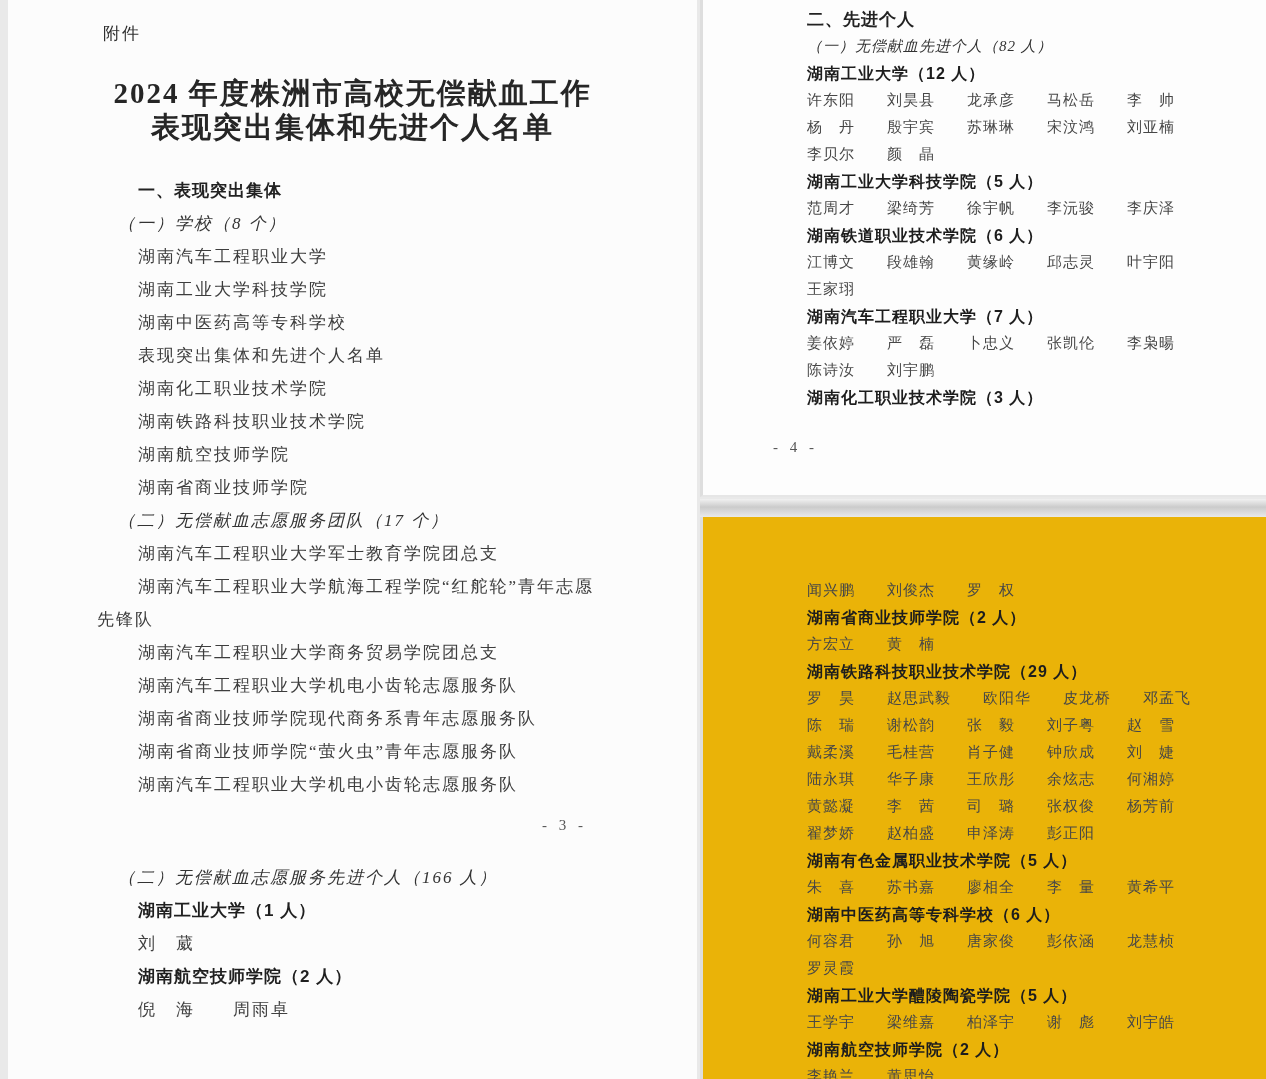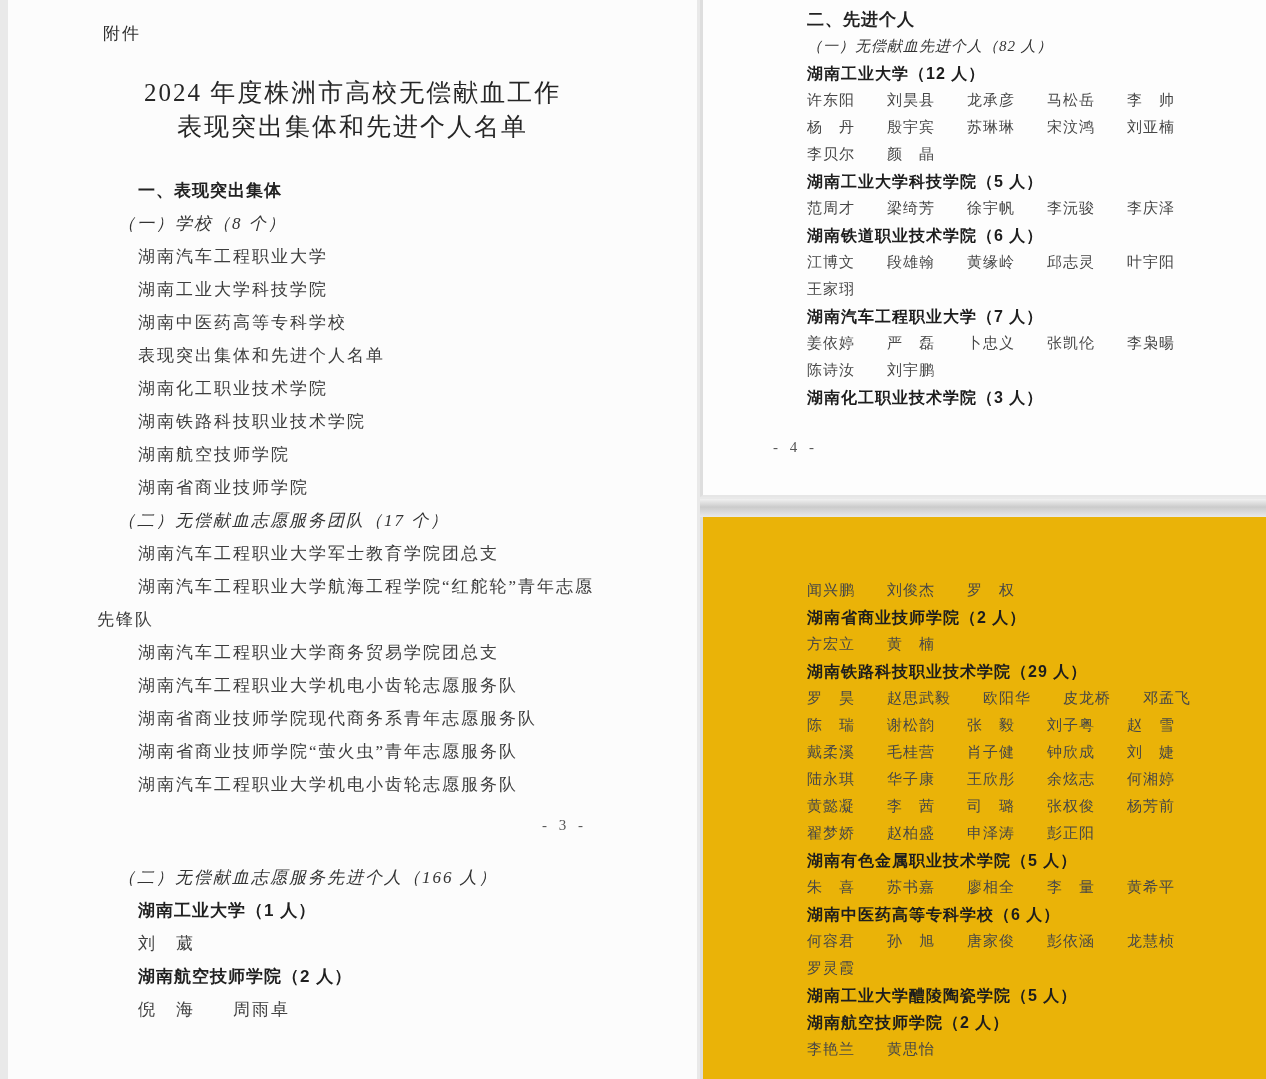--- a/index.html
+++ b/index.html
@@ -14,22 +14,22 @@
   
   #page-left {
     left:8px; top:0; width:689px; height:1079px;
     padding-top:22px; font-size:17px; letter-spacing:2px;
   }
   .attach {
     margin-left:95px; line-height:24px; font-size:17px; color:#2e2e2e;
     font-family:"Liberation Sans","DejaVu Sans",sans-serif;
   }
   .doc-title {
-    margin-top:30px; text-align:center; font-weight:normal;
-    font-size:25px; line-height:34px; letter-spacing:2px; color:#262626;
+    margin-top:30px; text-align:center; font-weight:bold;
+    font-size:29px; line-height:34px; letter-spacing:2px; color:#262626;
   }
   .h-black {
     margin-left:130px; margin-top:30px; line-height:33px;
     font-family:"Liberation Sans","DejaVu Sans",sans-serif;
     font-weight:bold; font-size:17px; color:#222; letter-spacing:1px;
   }
   #page-left .kaiti { margin-left:110px; line-height:33px; font-style:italic; color:#333; }
   #page-left .kaiti.spaced { margin-top:24px; }
   .body-para {
     margin-left:89px; text-indent:41px; max-width:502px;
@@ -166,16 +166,17 @@
       <div class="names-row">戴柔溪　　毛桂营　　肖子健　　钟欣成　　刘　婕</div>
       <div class="names-row">陆永琪　　华子康　　王欣彤　　余炫志　　何湘婷</div>
       <div class="names-row">黄懿凝　　李　茜　　司　璐　　张权俊　　杨芳前</div>
       <div class="names-row">翟梦娇　　赵柏盛　　申泽涛　　彭正阳</div>
       <div class="group-heading">湖南有色金属职业技术学院（5 人）</div>
       <div class="names-row">朱　喜　　苏书嘉　　廖相全　　李　量　　黄希平</div>
       <div class="group-heading">湖南中医药高等专科学校（6 人）</div>
       <div class="names-row">何容君　　孙　旭　　唐家俊　　彭依涵　　龙慧桢</div>
       <div class="names-row">罗灵霞</div>
       <div class="group-heading">湖南工业大学醴陵陶瓷学院（5 人）</div>
+      <div class="names-row">王学宇　　梁维嘉　　柏泽宇　　谢　彪　　刘宇皓</div>
       <div class="group-heading">湖南航空技师学院（2 人）</div>
       <div class="names-row">李艳兰　　黄思怡</div>
     </div>
 </div>
 
 </body></html>

